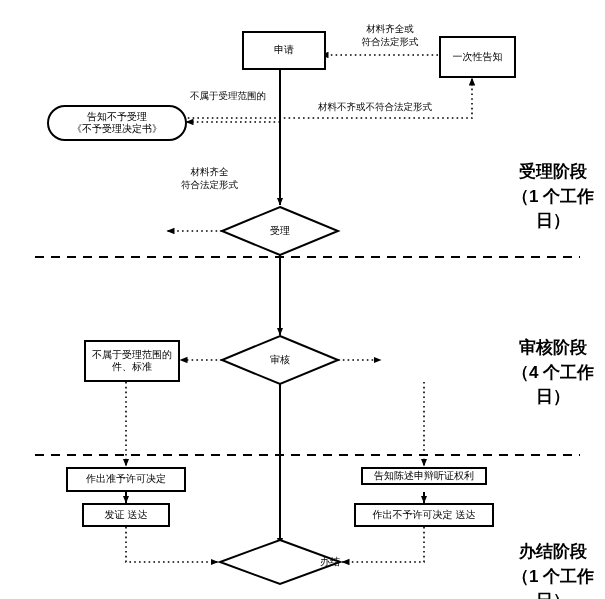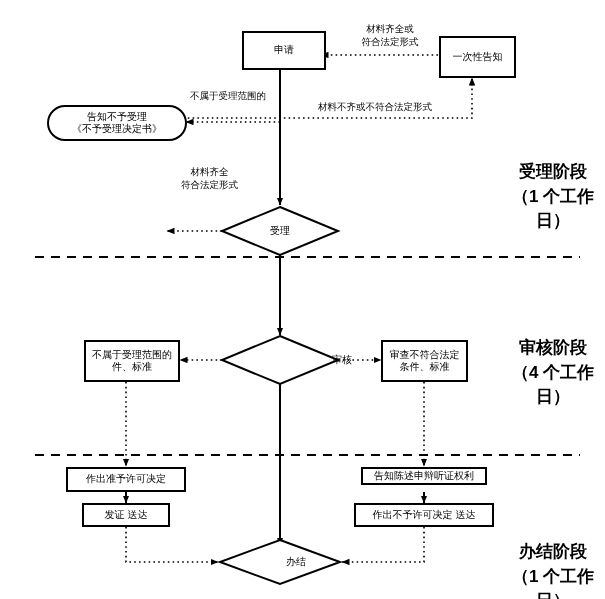--- a/index.html
+++ b/index.html
@@ -155,46 +155,42 @@
 
   <div class="diamond-wrap" style="left:222px; top:207px; width:116px; height:48px;">
     <span class="diamond-label">受理</span>
   </div>
 
   <div class="node rect thick stack" style="left:84px; top:340px; width:96px; height:42px;">
     <span>不属于受理范围的</span>
     <span>件、标准</span>
   </div>
 
-  <div class="diamond-wrap" style="left:236px; top:336px; width:116px; height:48px;justify-content:flex-end;">
+  <div class="diamond-wrap" style="left:222px; top:336px; width:116px; height:48px;">
     <span class="diamond-label">审核</span>
   </div>
 
-  <div class="node rect thick stack" style="left:381px; top:340px; width:87px; height:42px;">
-    <span>审查不符合法定</span>
-    <span>条件、标准</span>
-  </div>
 
   <div class="node rect thick" style="left:66px; top:467px; width:120px; height:25px;">
     <span>作出准予许可决定</span>
   </div>
 
   <div class="node rect thick" style="left:82px; top:503px; width:88px; height:24px;">
     <span>发证  送达</span>
   </div>
 
   <div class="node rect thick" style="left:361px; top:467px; width:126px; height:18px;">
     <span>告知陈述申辩听证权利</span>
   </div>
 
   <div class="node rect thick" style="left:354px; top:503px; width:140px; height:24px;">
     <span>作出不予许可决定  送达</span>
   </div>
 
-  <div class="diamond-wrap" style="left:236px; top:540px; width:120px; height:44px;">
+  <div class="diamond-wrap" style="left:220px; top:540px; width:120px; height:44px;justify-content:flex-end;">
     <span class="diamond-label">办结</span>
   </div>
 
   <div class="edge-label" style="left:335px; top:23px; width:110px;">材料齐全或
 符合法定形式</div>
 
   <div class="edge-label" style="left:168px; top:90px; width:120px;">不属于受理范围的</div>
 
   <div class="edge-label" style="left:295px; top:101px; width:160px;">材料不齐或不符合法定形式</div>
 

